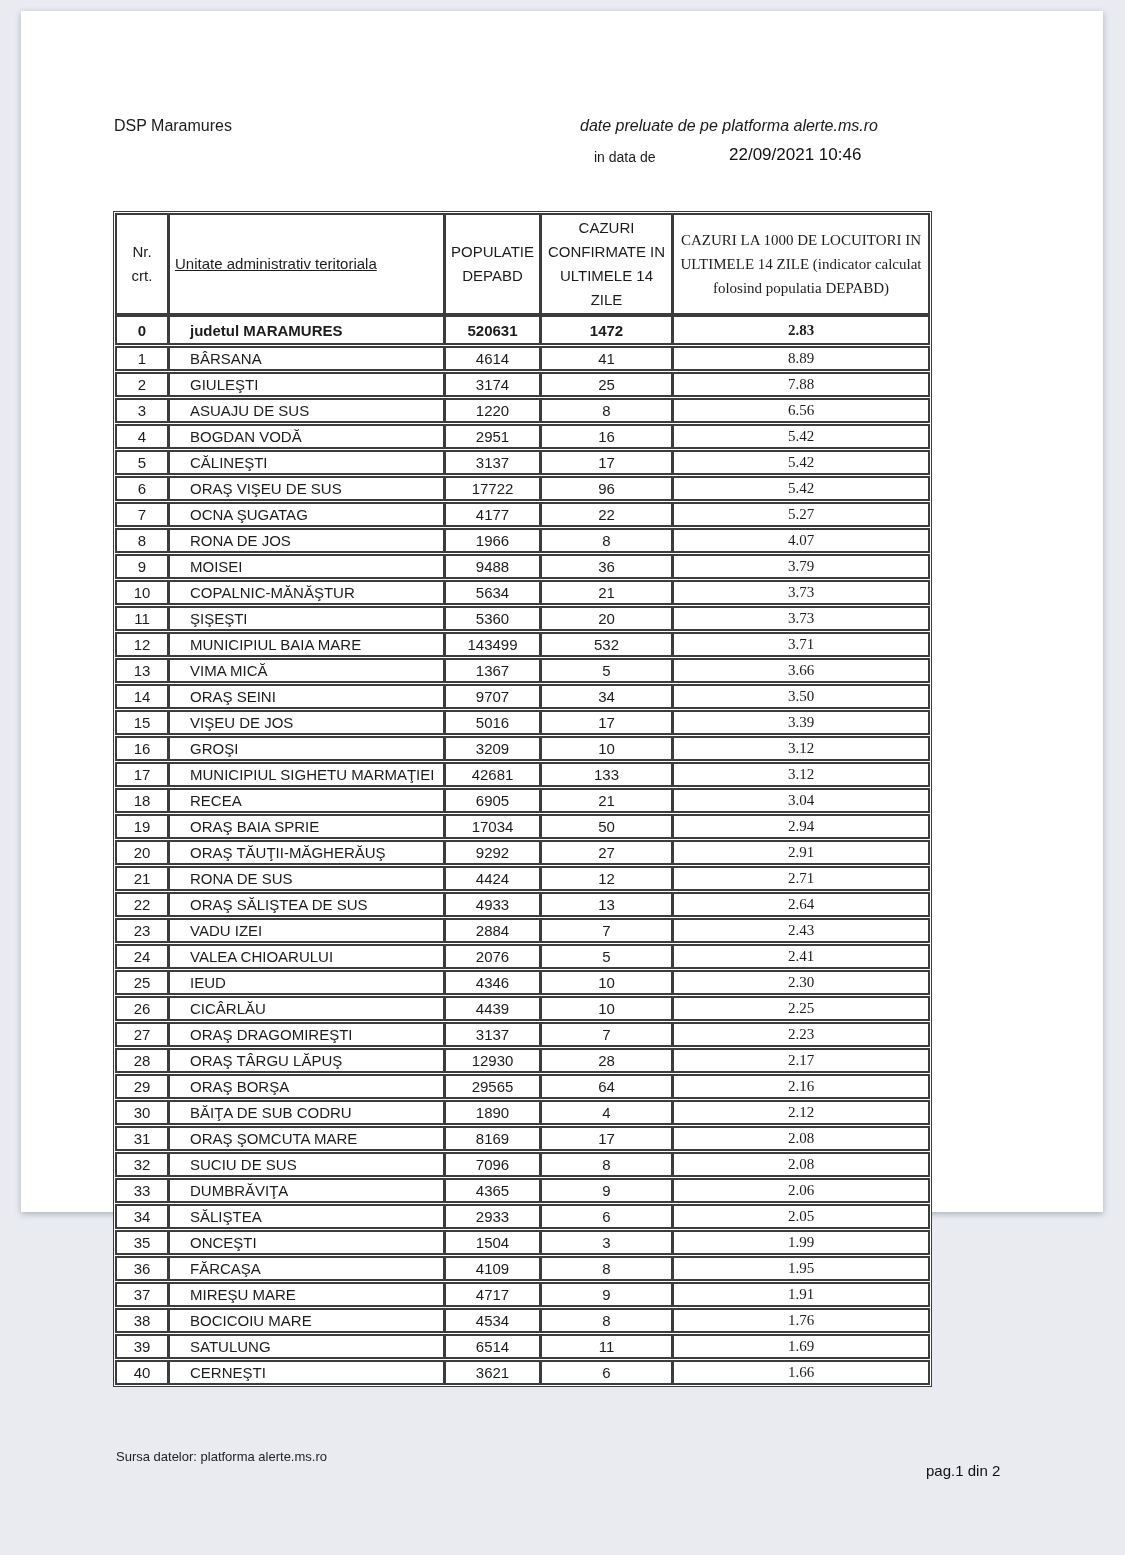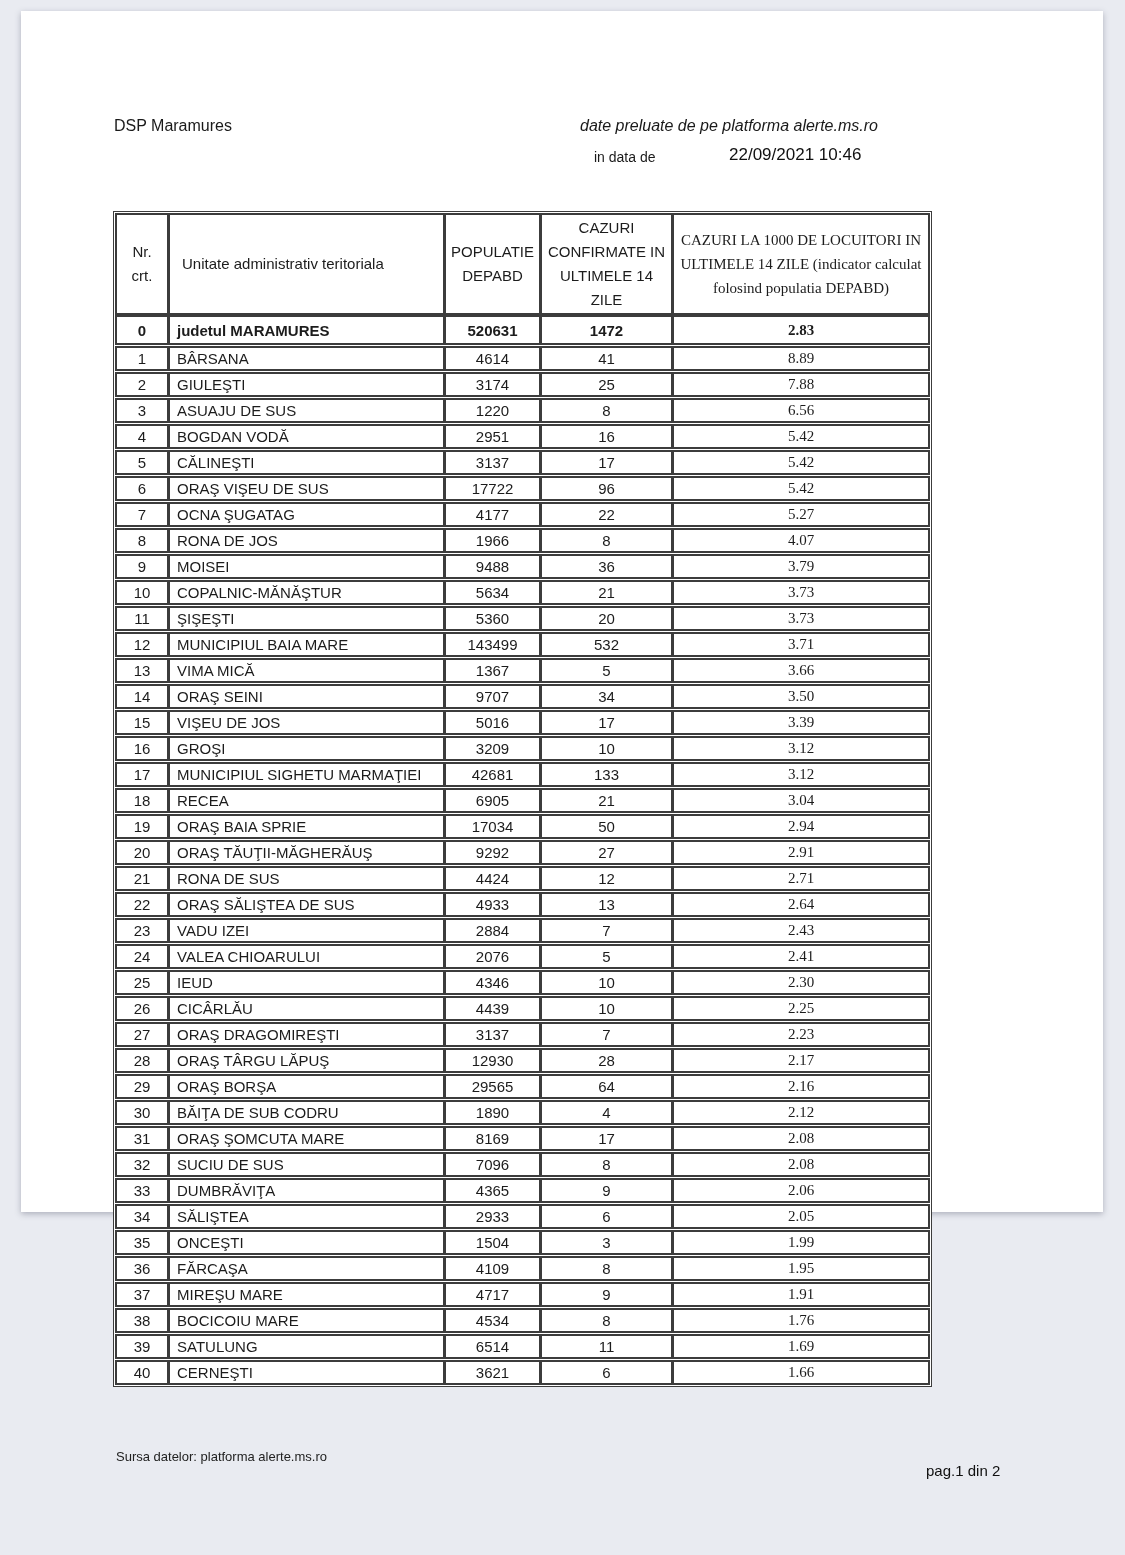--- a/index.html
+++ b/index.html
@@ -53,31 +53,31 @@
   .row .c{
     box-sizing:border-box;
     border-left:3px solid #3c3c3c;
     display:flex;align-items:center;justify-content:center;
     font-size:15px;line-height:21px;
     overflow:hidden;white-space:nowrap;
     padding:0 2px;
   }
   .row .c:first-child{border-left:none;}
   .c.c1{width:50px;flex:0 0 50px;}
-  .c.c2{width:276px;flex:0 0 276px;justify-content:flex-start;padding-left:7px;}
+  .c.c2{width:276px;flex:0 0 276px;justify-content:flex-start;padding-left:20px;}
   .c.c3{width:96px;flex:0 0 96px;}
   .c.c4{width:132px;flex:0 0 132px;}
   .c.c5{flex:1 1 auto;font-family:Liberation Serif, serif;}
   .hrow .c{
     height:98px;
     white-space:normal;text-align:center;
     font-size:15px;line-height:24px;
     padding:0 4px;
   }
-  .hrow .c.c2{text-align:left;justify-content:flex-start;padding-left:12px;}
+  .hrow .c.c2{text-align:left;justify-content:flex-start;padding-left:5px;text-decoration:underline;}
   .trow .c{height:21px;}
   .row0 .c{height:26px;}
   .row0 .name, .row0 .num{font-weight:bold;}
   
   .footer-src{
     position:absolute;left:95px;top:1438px;
     font-size:13px;color:#222;
   }
   .footer-page{
     position:absolute;left:905px;top:1434px;

